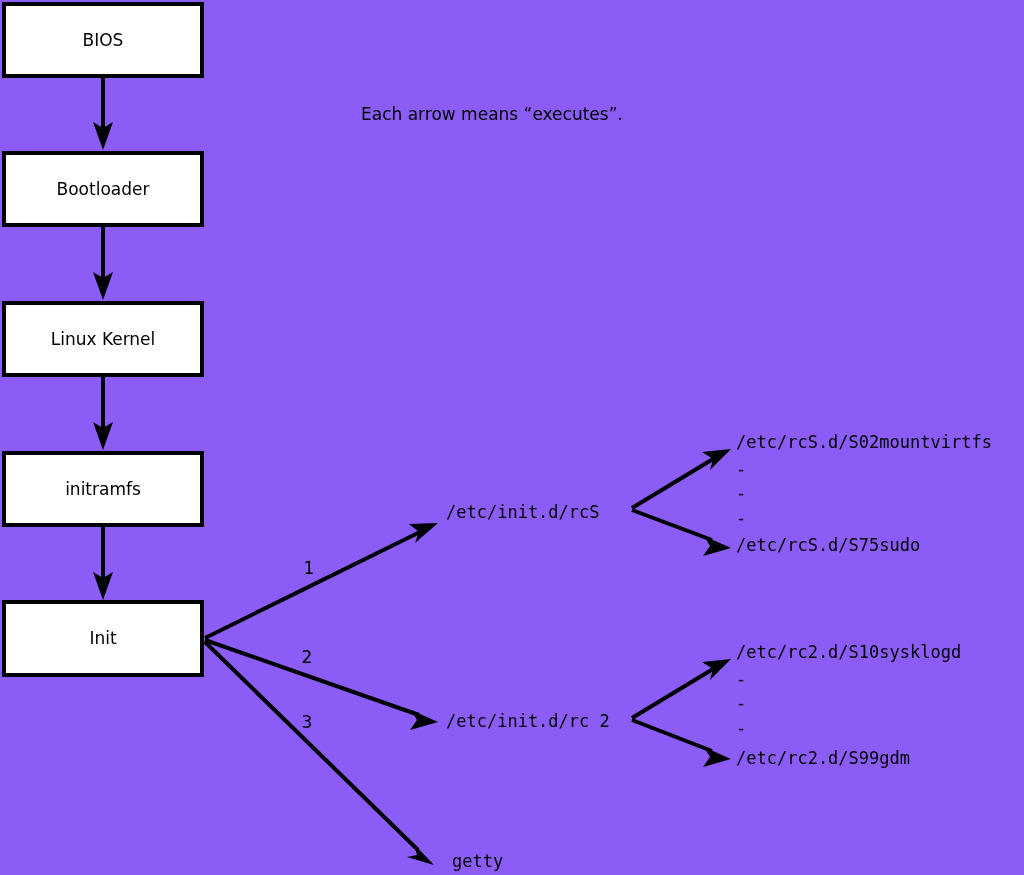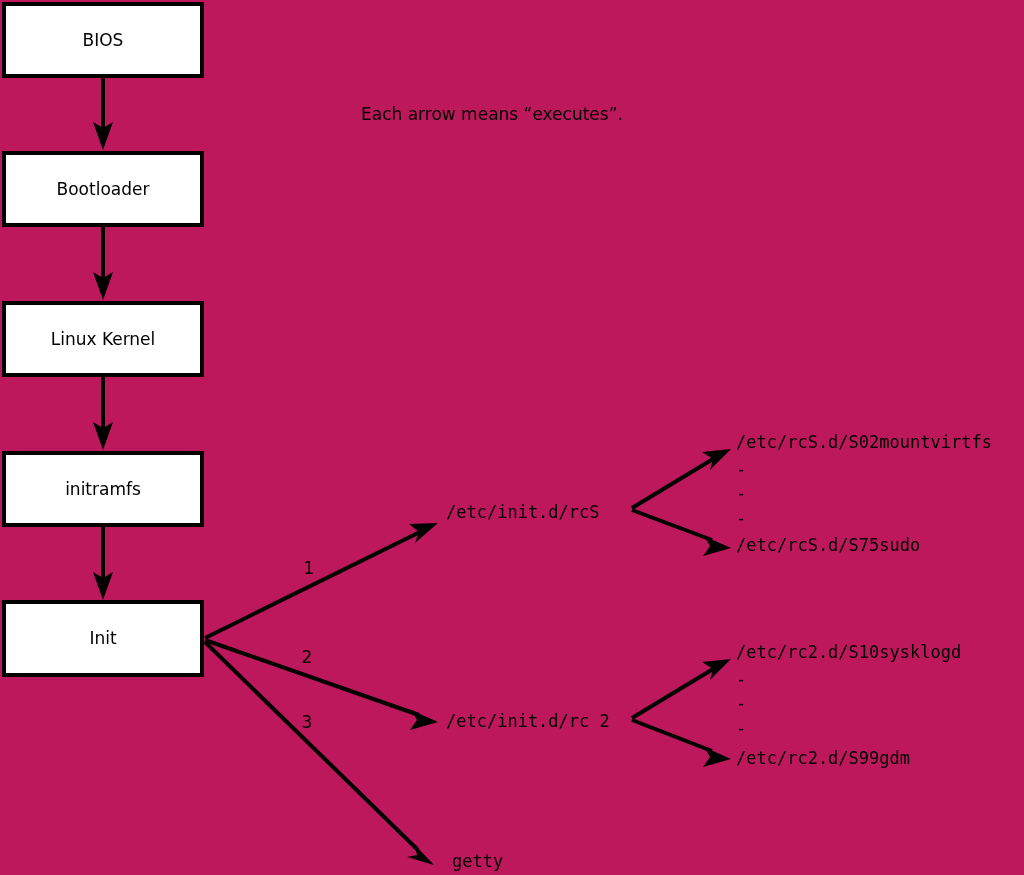--- a/index.html
+++ b/index.html
@@ -8,21 +8,21 @@
     padding: 0;
     background: #ffffff;
   }
   body {
     font-family: "Liberation Sans", sans-serif;
   }
   #stage {
     position: relative;
     width: 1024px;
     height: 875px;
-    background: #be185d;
+    background: #8b5cf6;
     overflow: hidden;
   }
   #diagram-svg {
     position: absolute;
     left: 0;
     top: 0;
     width: 1024px;
     height: 875px;
     display: block;
   }

